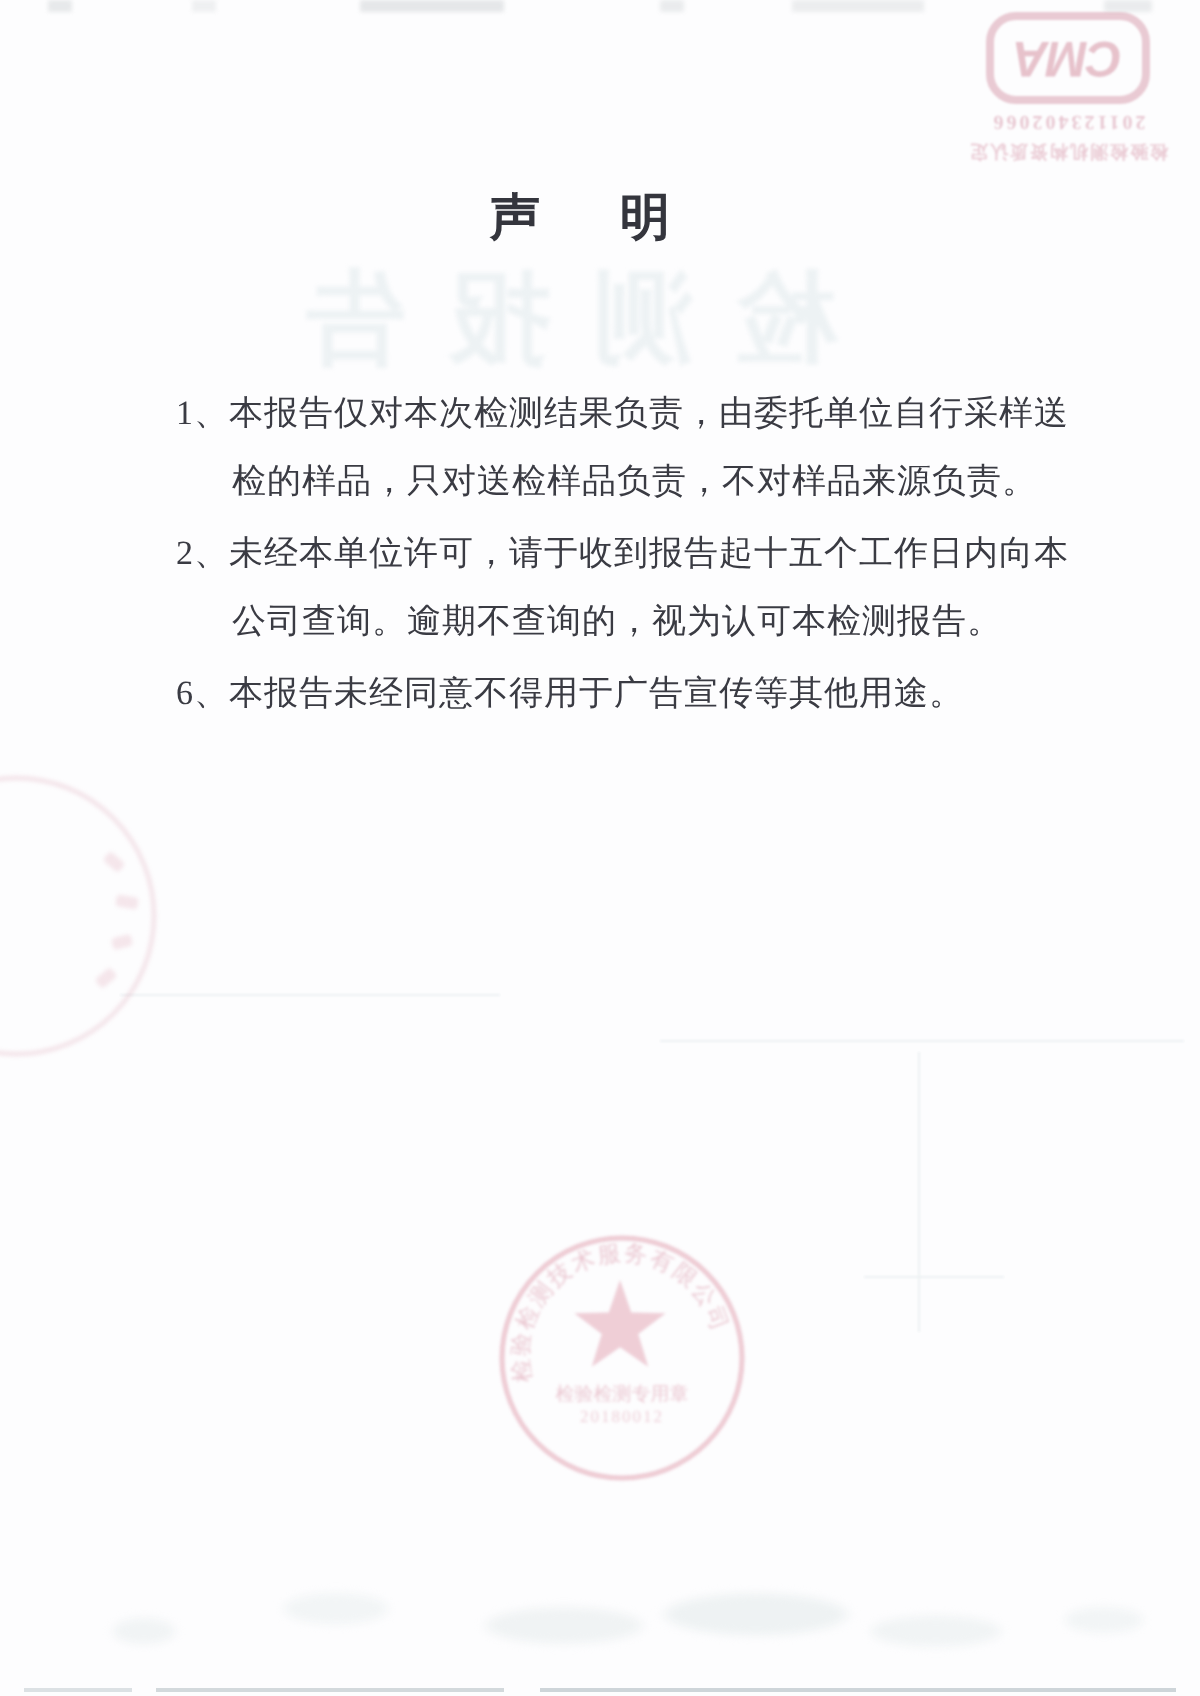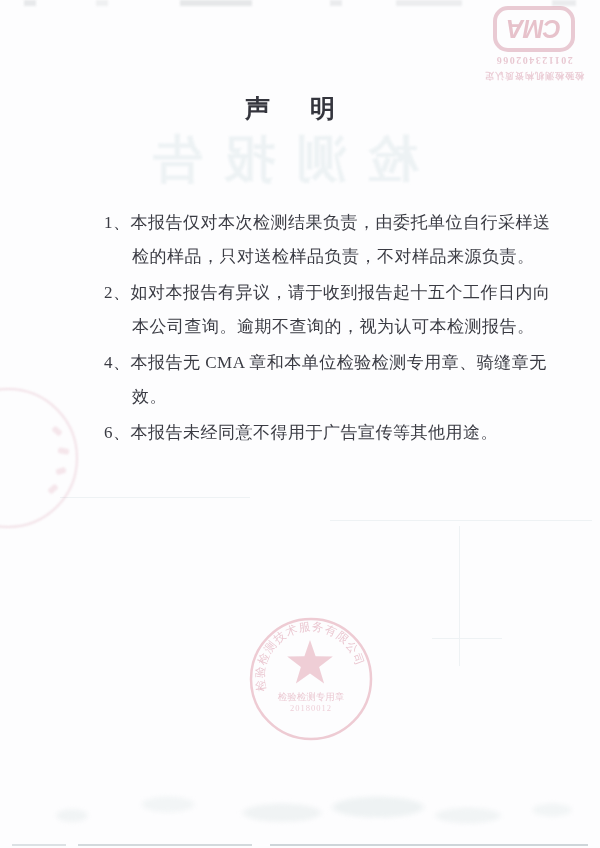--- a/index.html
+++ b/index.html
@@ -84,21 +84,21 @@
   
   .title{
     position:absolute;left:140px;top:92px;width:300px;
     display:flex;justify-content:center;gap:40px;
     font-size:25px;font-weight:bold;color:#34353d;margin:0;
   }
 
   
   .items{
     position:absolute;left:88px;top:190px;width:452px;
-    margin:16px;padding:0;list-style:none;
+    margin:0;padding:0;list-style:none;
     font-size:17px;line-height:34px;color:#3a3b43;
     letter-spacing:.5px;
   }
   .items li{
     padding-left:28px;text-indent:-28px;margin:0 0 2px 0;
   }
 
   
   .seal{position:absolute;left:241px;top:612px;filter:blur(.7px);}
   .seal text{font-family:"Liberation Serif","DejaVu Serif",serif;}
@@ -137,22 +137,21 @@
     </div>
   </div>
 
   <h1 class="title">
     <span>声</span>
     <span>明</span>
   </h1>
 
   <ol class="items">
     <li><span>1、</span><span>本报告仅对本次检测结果负责，由委托单位自行采样送检的样品，只对送检样品负责，不对样品来源负责。</span></li>
-    <li><span>2、</span><span>如对本报告有异议，请于收到报告起十五个工作日内向本公司查询。逾期不查询的，视为认可本检测报告。</span></li>
-    <li><span>4、</span><span>本报告无 CMA 章和本单位检验检测专用章、骑缝章无效。</span></li>
+    <li><span>2、</span><span>未经本单位许可，请于收到报告起十五个工作日内向本公司查询。逾期不查询的，视为认可本检测报告。</span></li>
     <li><span>6、</span><span>本报告未经同意不得用于广告宣传等其他用途。</span></li>
   </ol>
 
   <svg class="seal" width="140" height="136" viewBox="0 0 140 136">
     <defs>
       <path id="arcPath" d="M 26,82 A 47,47 0 1 1 114,82" fill="none"></path>
     </defs>
     <circle cx="70" cy="67" r="60" fill="none" stroke="rgba(214,128,148,0.40)" stroke-width="2.5"></circle>
     <polygon points="69,28 74.6,44.2 91.8,44.6 78.1,55 83.1,71.4 69,61.6 54.9,71.4 59.9,55 46.2,44.6 63.4,44.2" fill="rgba(220,140,160,0.42)"></polygon>
     <text font-size="11.5" letter-spacing="1" fill="rgba(208,118,140,0.40)">

